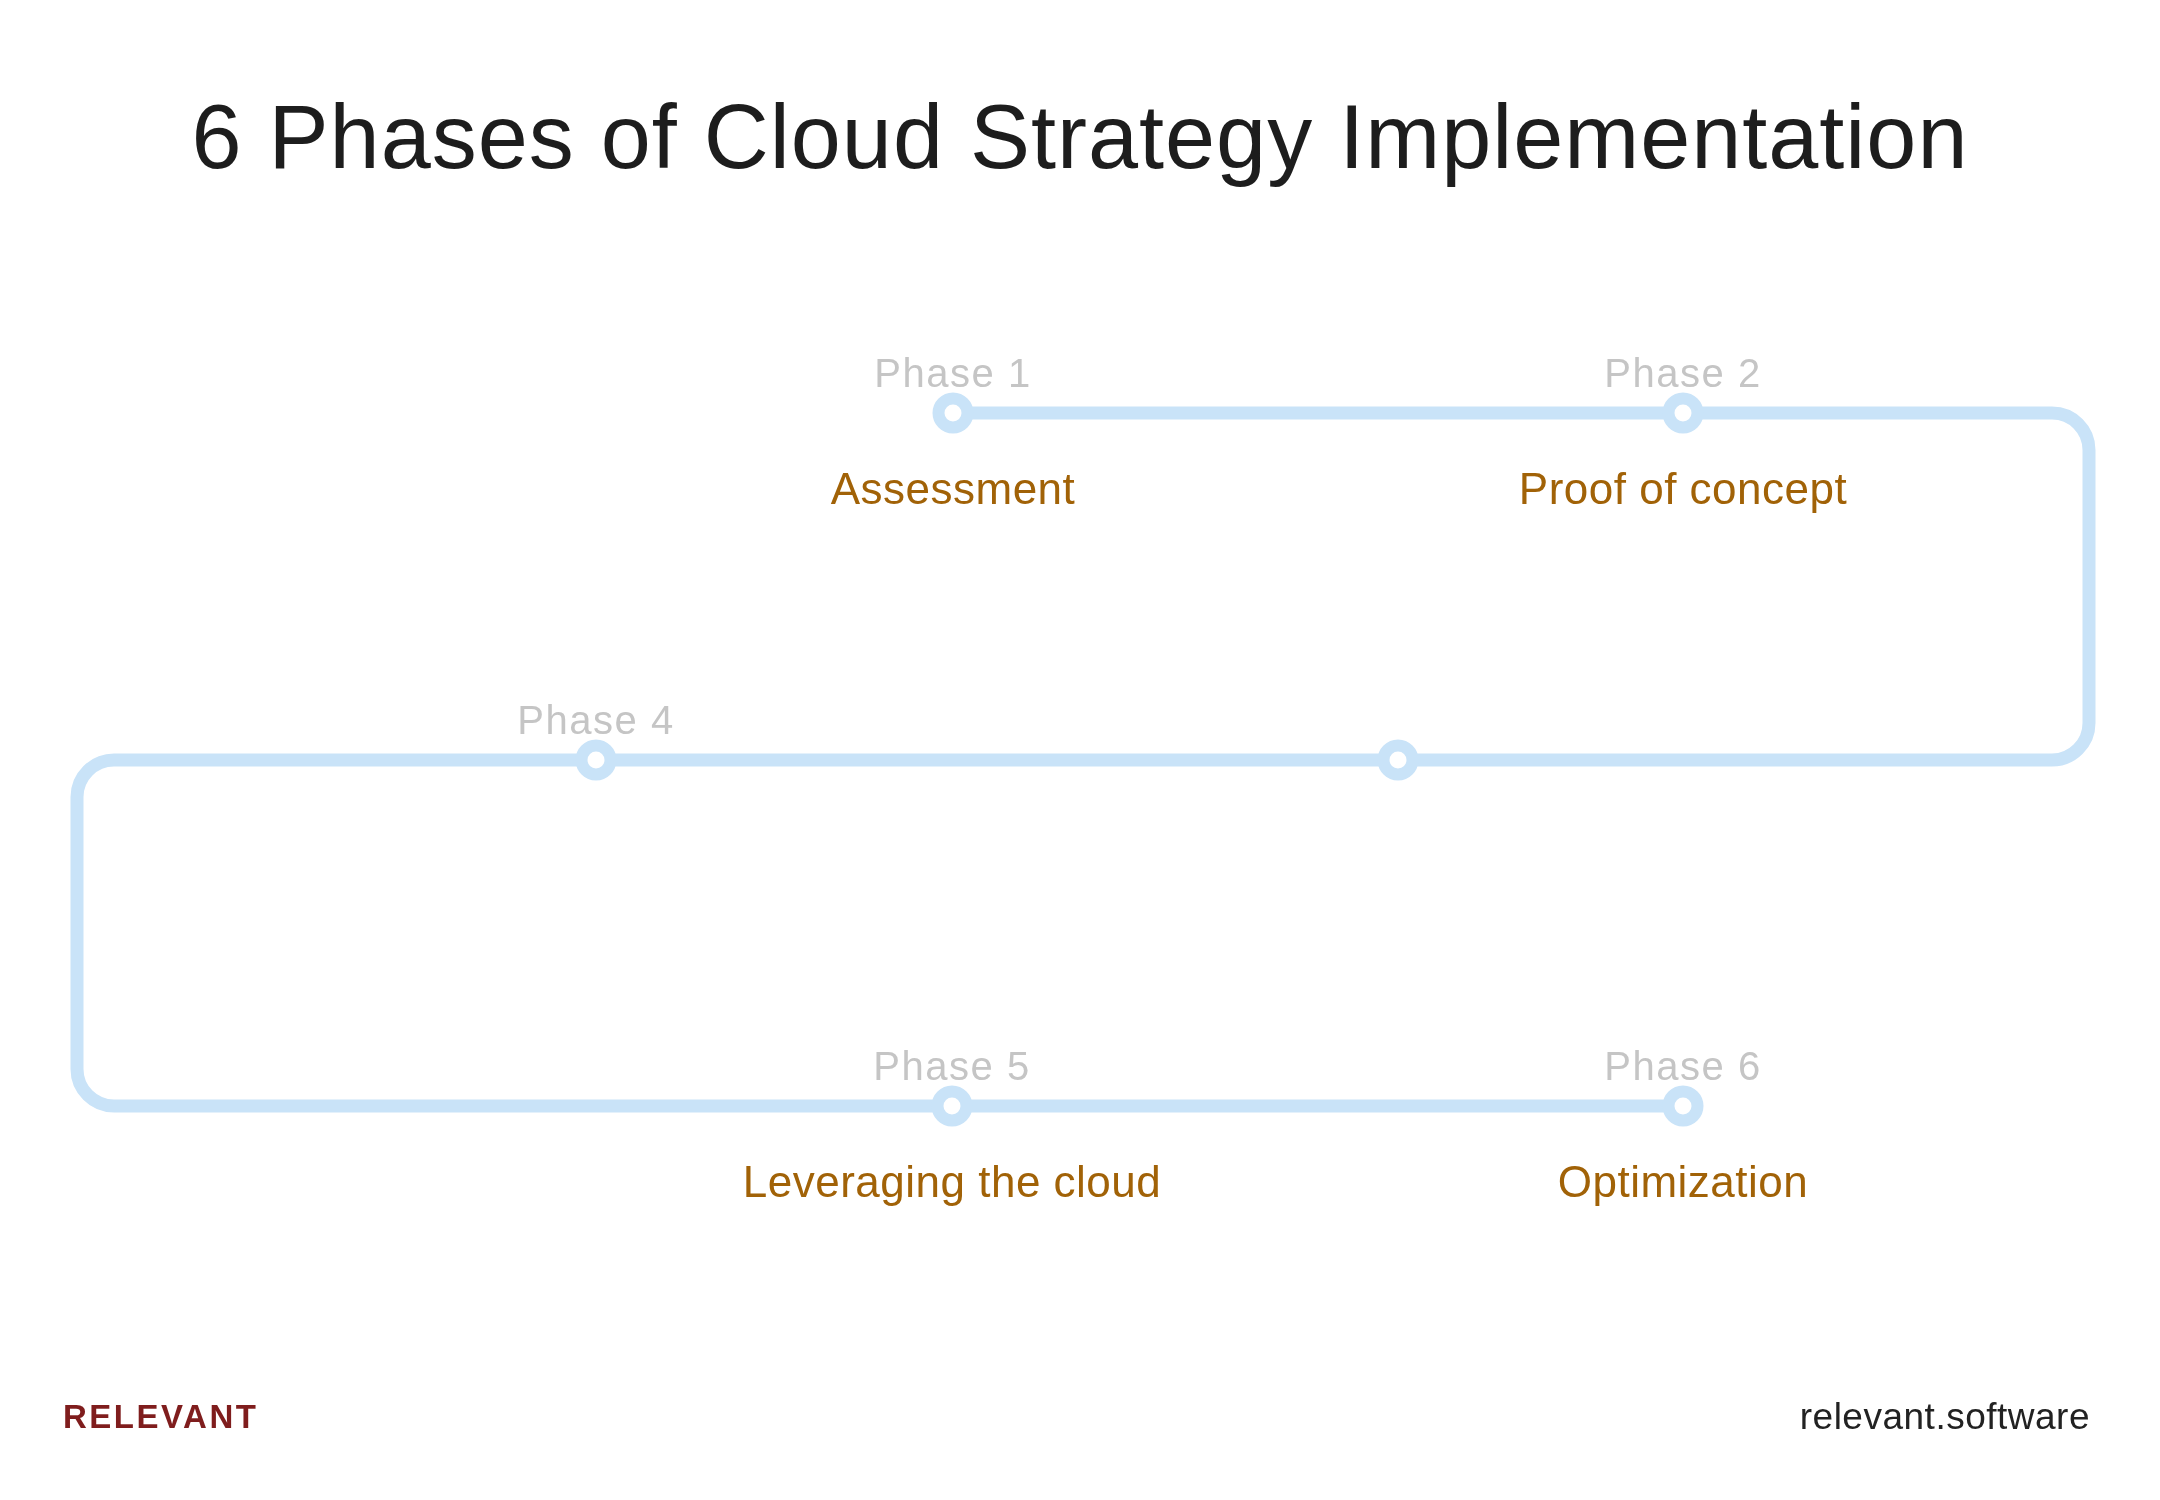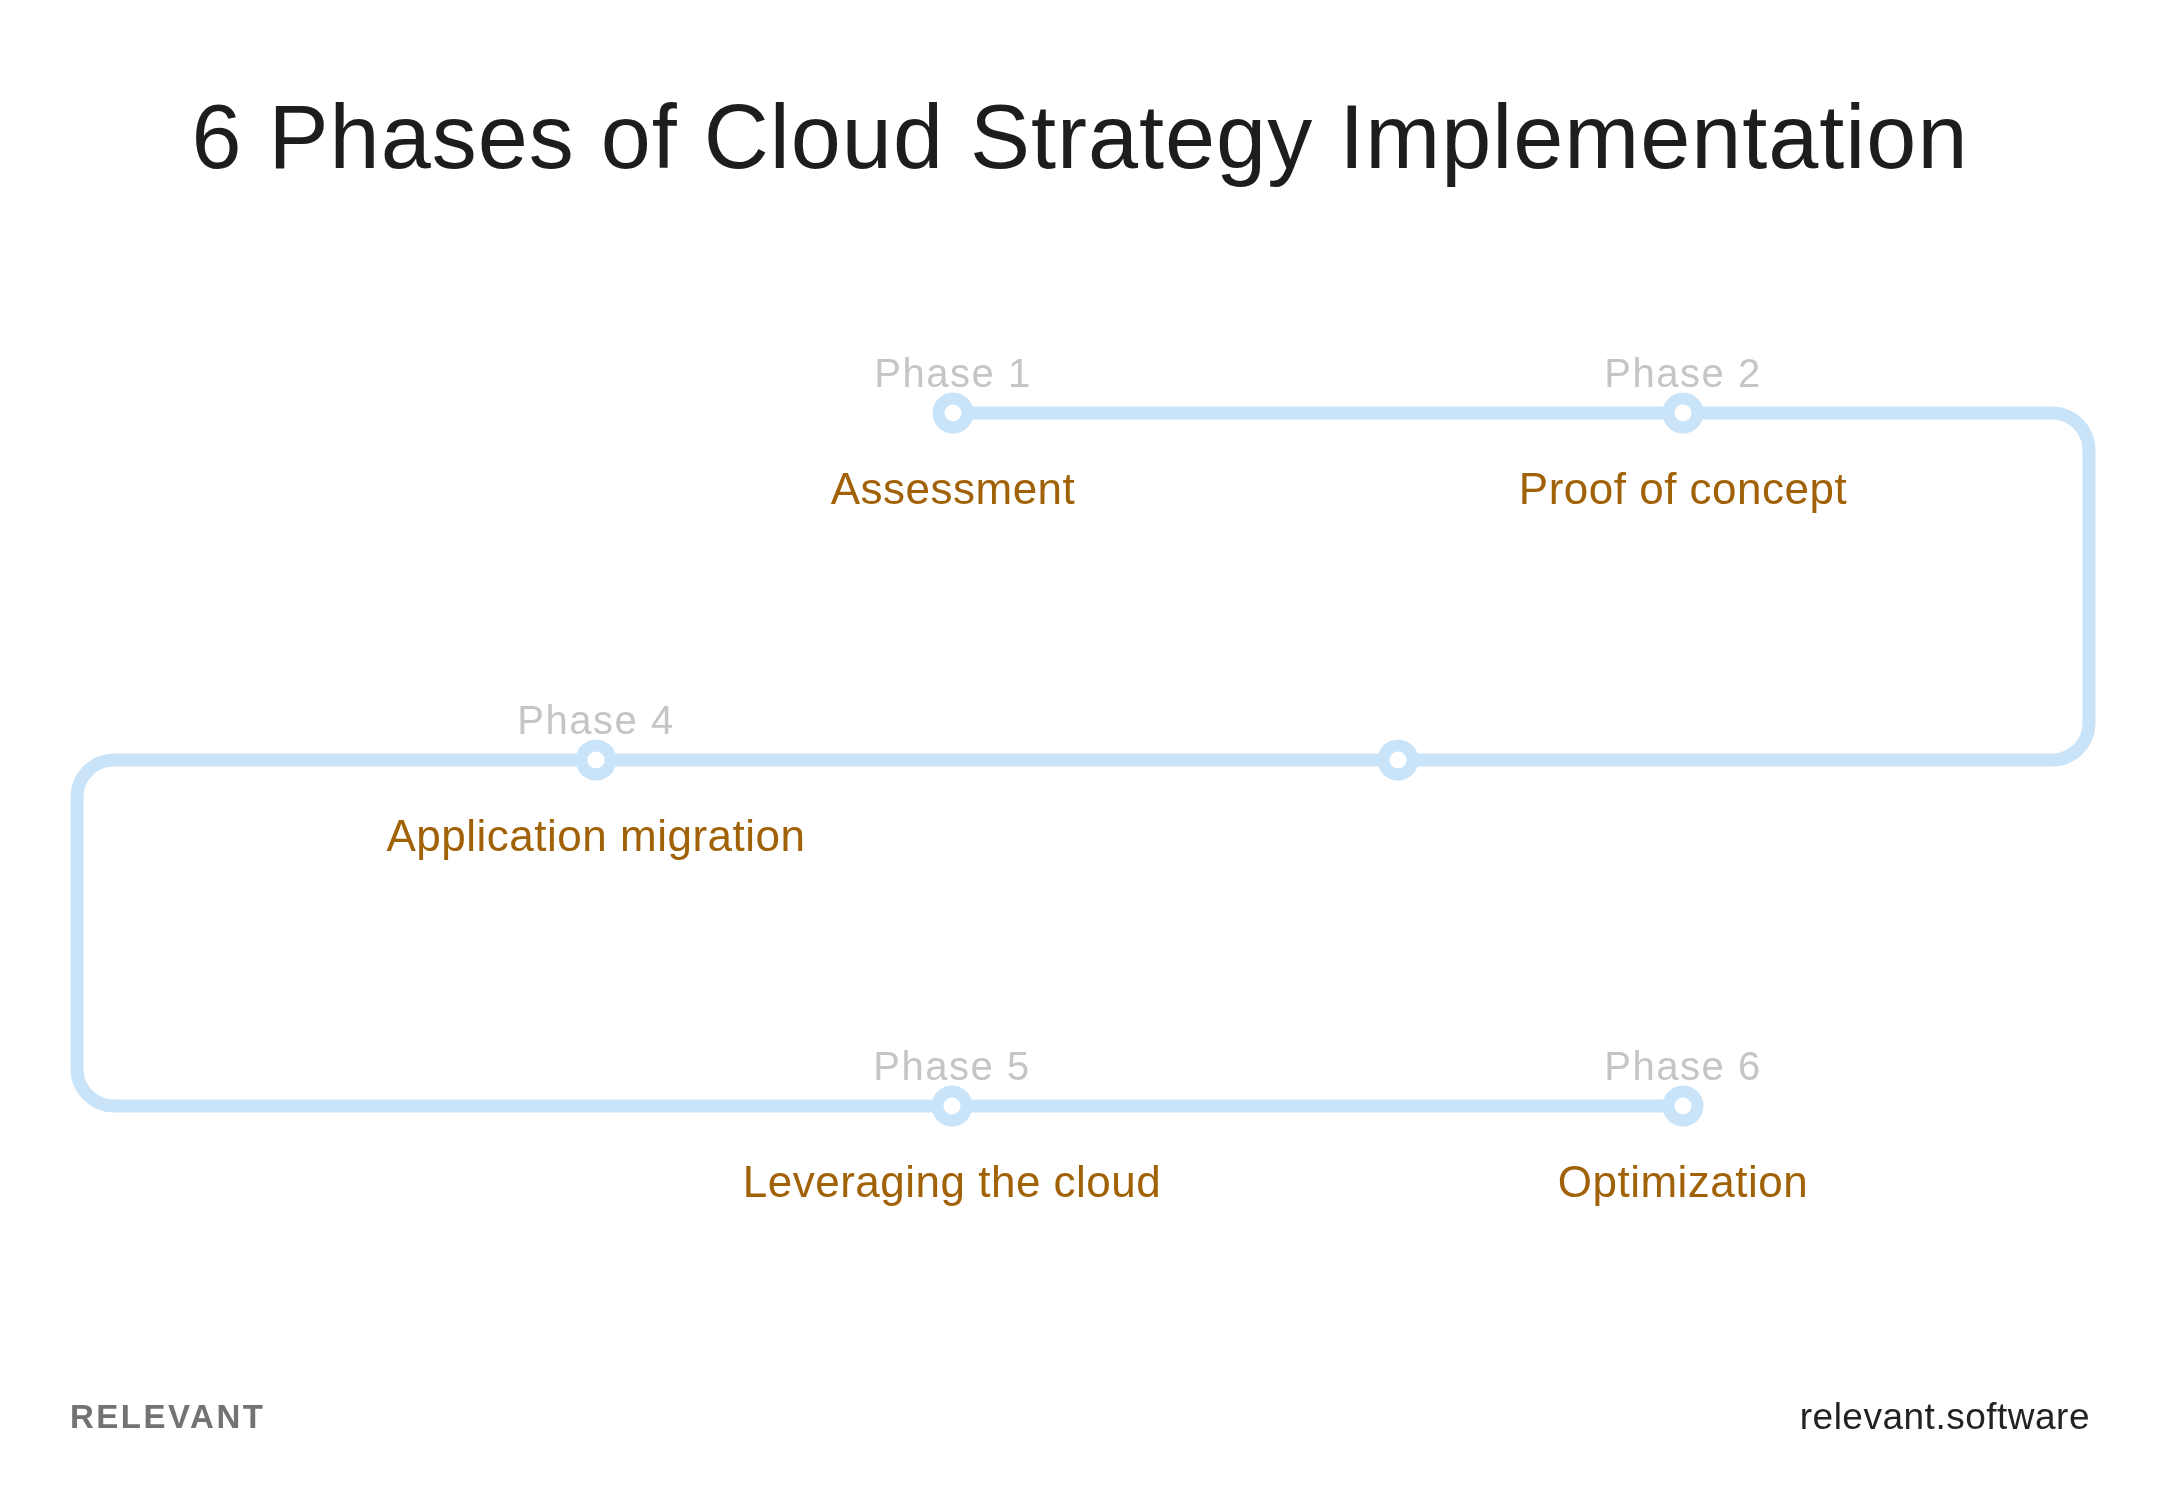--- a/index.html
+++ b/index.html
@@ -69,26 +69,26 @@
   .row3.phase-label { top: 992px; }
   .row3.phase-name  { top: 1147px; }
   .phase-name.p1 { left: 573px; }
   .phase-name.p2 { left: 1303px; }
   .phase-name.p3 { left: 1018px; }
   .phase-name.p4 { left: 216px; }
   .phase-name.p5 { left: 572px; }
   .phase-name.p6 { left: 1303px; }
   .footer-brand {
     position: absolute;
-    left: 70px;
+    left: 63px;
     top: 1398px;
     font-size: 33px;
     font-weight: 700;
     letter-spacing: 2.5px;
-    color: #737373;
+    color: #7f1d1d;
   }
   .footer-site {
     position: absolute;
     right: 70px;
     top: 1396px;
     font-size: 37px;
     font-weight: 300;
     letter-spacing: 0.5px;
     color: #222222;
   }
@@ -111,21 +111,20 @@
   </svg>
 
   <div class="phase-label row1 p1">Phase 1</div>
   <div class="phase-name  row1 p1">Assessment</div>
 
   <div class="phase-label row1 p2">Phase 2</div>
   <div class="phase-name  row1 p2">Proof of concept</div>
 
 
   <div class="phase-label row2 p4">Phase 4</div>
-  <div class="phase-name  row2 p4">Application migration</div>
 
   <div class="phase-label row3 p5">Phase 5</div>
   <div class="phase-name  row3 p5">Leveraging the cloud</div>
 
   <div class="phase-label row3 p6">Phase 6</div>
   <div class="phase-name  row3 p6">Optimization</div>
 
   <div class="footer-brand">RELEVANT</div>
   <div class="footer-site">relevant.software</div>
 

